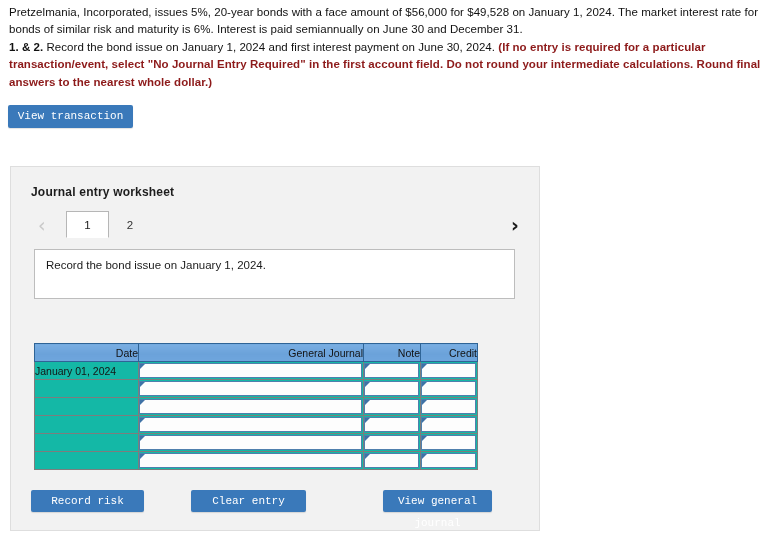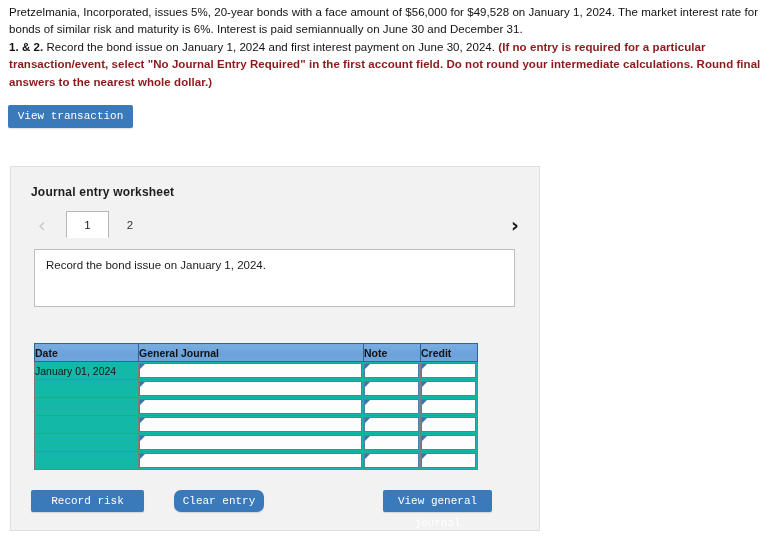--- a/index.html
+++ b/index.html
@@ -120,21 +120,21 @@
     background: transparent;
     border: 1px solid transparent;
   }
 
   
   .descbox {
     position: absolute;
     left: 23px;
     top: 82px;
     width: 481px;
-    height: 58px;
+    height: 50px;
     background: #ffffff;
     border: 1px solid #bdbdbd;
     box-sizing: border-box;
     font-size: 11.5px;
     color: #1b1b1b;
     padding: 9px 0 0 11px;
   }
 
   
   .note {
@@ -151,26 +151,26 @@
     left: 23px;
     top: 176px;
     border-collapse: collapse;
     border-spacing: 0;
     background: #ffffff;
     font-size: 10.5px;
   }
   .jtable th {
     background: linear-gradient(to bottom, #79aee2 0%, #6ba2da 55%, #6fa6dd 100%);
     border: 1px solid #2f6496;
-    font-weight: bold;
+    font-weight: normal;
     font-size: 10.5px;
     color: #131313;
     height: 15px;
     padding: 1px 0 1px 0;
-    text-align: left;
+    text-align: right;
     margin-top: 24px;
   }
   .c-date  { width: 103px; }
   .c-gj    { width: 224px; }
   .c-debit { width: 56px; }
   .c-credit{ width: 56px; }
 
   .jtable td {
     border: 1px solid #7d7d7d;
     height: 17px;
@@ -206,21 +206,21 @@
 
   
   .btnrow {
     position: absolute;
     left: 0;
     top: 323px;
     width: 100%;
     height: 30px;
   }
   .btn-record  { position:absolute; left: 20px;  width: 113px; }
-  .btn-clear   { position:absolute; left: 163px; width: 90px; border-radius: 7px; }
+  .btn-clear   { position:absolute; left: 180px; width: 115px; }
   .btn-viewgj  { position:absolute; left: 372px; width: 109px; }
 </style>
 </head>
 <body>
 
 <div class="problem">
   <p>Pretzelmania, Incorporated, issues 5%, 20-year bonds with a face amount of $56,000 for $49,528 on January 1, 2024. The market interest rate for bonds of similar risk and maturity is 6%. Interest is paid semiannually on June 30 and December 31.</p>
   <p><span class="lead-bold">1. &amp; 2.</span><span> Record the bond issue on January 1, 2024 and first interest payment on June 30, 2024. </span><span class="red-bold">(If no entry is required for a particular transaction/event, select "No Journal Entry Required" in the first account field. Do not round your intermediate calculations. Round final answers to the nearest whole dollar.)</span></p>
 </div>
 

